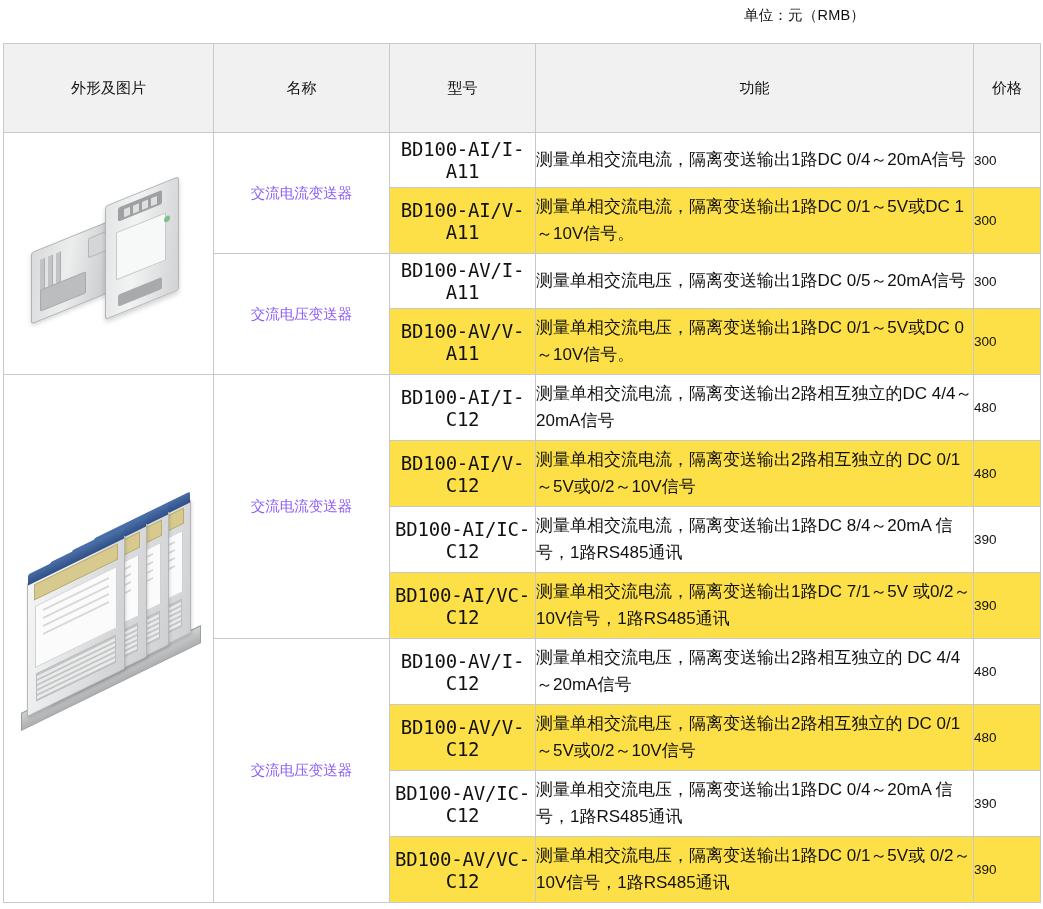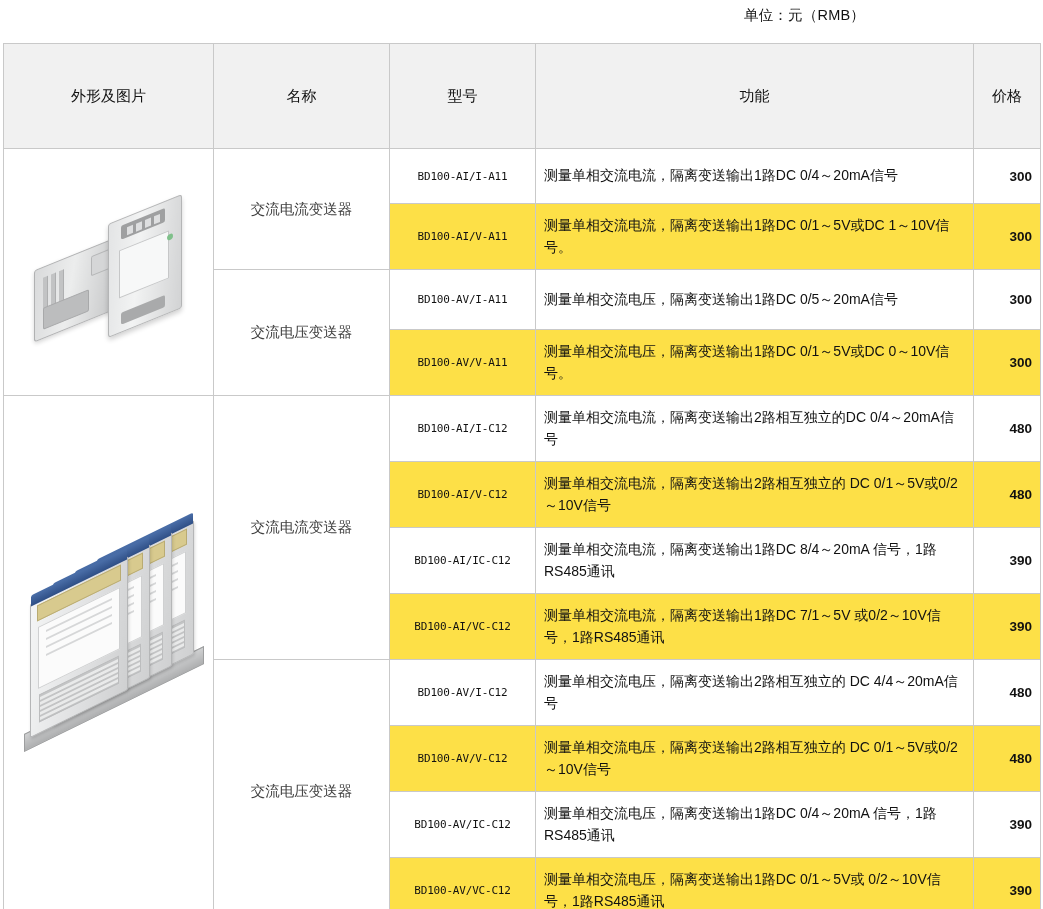--- a/index.html
+++ b/index.html
@@ -33,21 +33,21 @@
     position: absolute;
     top: 43px;
     left: 3px;
     width: 1037px;
     border-collapse: collapse;
     table-layout: fixed;
     font-size: 13px;
   }
   table.price-table td, table.price-table th {
     border: 1px solid #c9c9c9;
-    padding: 8px;
+    padding: 0;
     vertical-align: middle;
   }
   thead th {
     background: #f1f1f1;
     height: 88px;
     font-weight: normal;
     font-size: 15px;
     color: #111;
     text-align: center;
     border-top: 2px solid #8c8c8c;
@@ -60,41 +60,40 @@
   .col-price { width: 67px; }
 
   td.cell-img {
     text-align: center;
     background: #ffffff;
     padding: 0;
   }
   td.cell-name {
     text-align: center;
     font-size: 14.5px;
-    color: #404040;
+    color: #8b5cf6;
   }
   td.cell-model {
     text-align: center;
-    font-size: 11px;
+    font-size: 19px;
     font-family: "DejaVu Sans Mono", "Liberation Mono", monospace;
     letter-spacing: -0.2px;
     color: #111;
     padding: 6px 2px;
   }
   td.cell-func {
-    font-size: 14px;
+    font-size: 17px;
     line-height: 1.55;
     padding: 9px 12px 9px 12px;
     color: #111;
   }
   td.cell-price {
-    text-align: right;
+    text-align: left;
     font-size: 13.5px;
     color: #111;
-    font-weight: bold;
   }
   tr.shade td {
     background: #fde047;
   }
   tr.plain td {
     background: #ffffff;
   }
   .row-h-1 { height: 55px; }
   .row-h-2 { height: 66px; }
 
@@ -397,21 +396,21 @@
                     <i></i>
                     <i></i>
                   </div>
                   <div class="vent"></div>
                 </div>
             </div>
           </div>
         </td>
         <td class="cell-name" rowspan="4">交流电流变送器</td>
         <td class="cell-model">BD100-AI/I-C12</td>
-        <td class="cell-func">测量单相交流电流，隔离变送输出2路相互独立的DC 0/4～20mA信号</td>
+        <td class="cell-func">测量单相交流电流，隔离变送输出2路相互独立的DC 4/4～20mA信号</td>
         <td class="cell-price">480</td>
       </tr>
       <tr class="shade row-h-2">
         <td class="cell-model">BD100-AI/V-C12</td>
         <td class="cell-func">测量单相交流电流，隔离变送输出2路相互独立的 DC 0/1～5V或0/2～10V信号</td>
         <td class="cell-price">480</td>
       </tr>
       <tr class="plain row-h-2">
         <td class="cell-model">BD100-AI/IC-C12</td>
         <td class="cell-func">测量单相交流电流，隔离变送输出1路DC 8/4～20mA 信号，1路RS485通讯</td>

